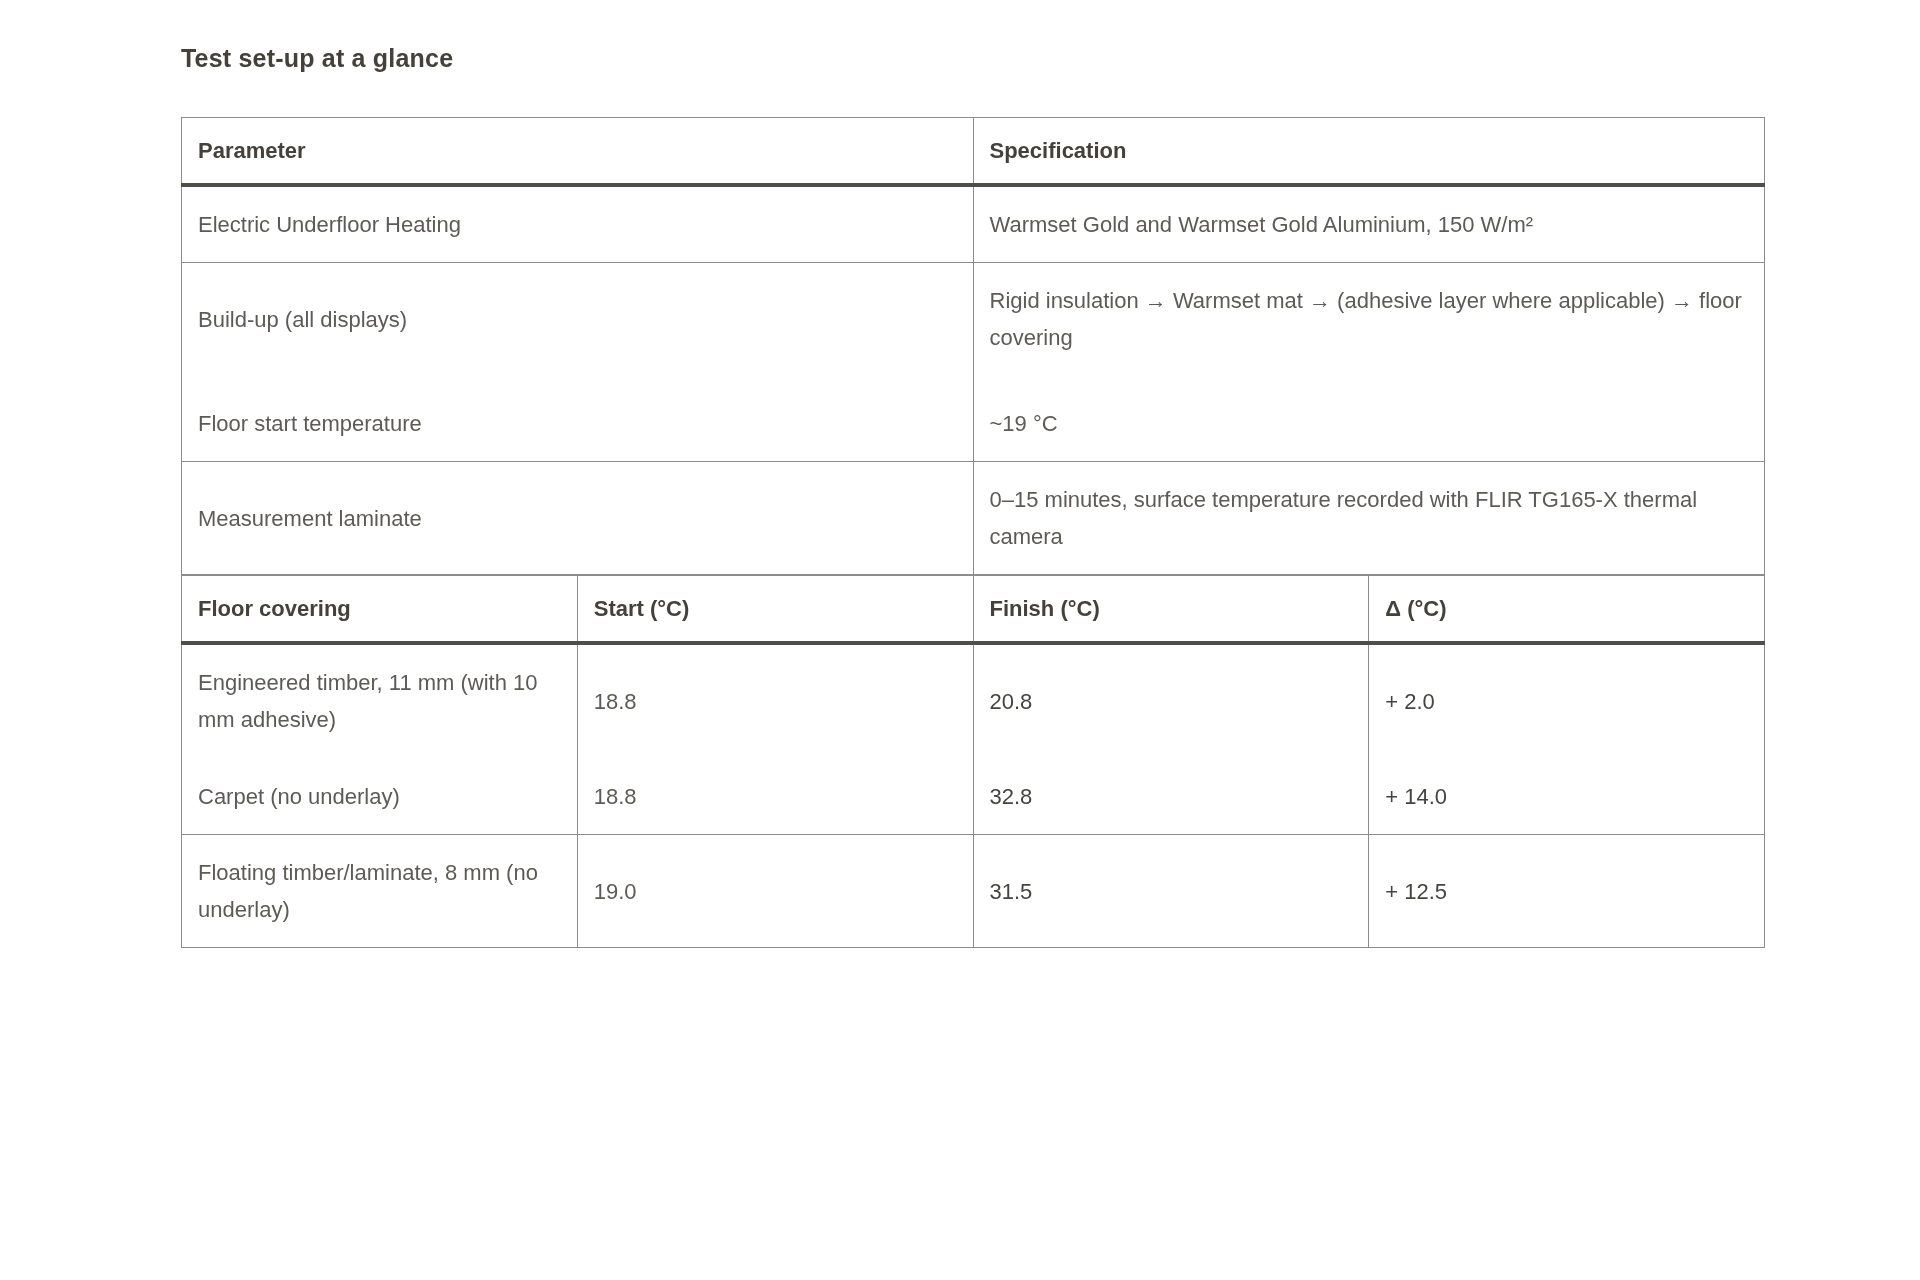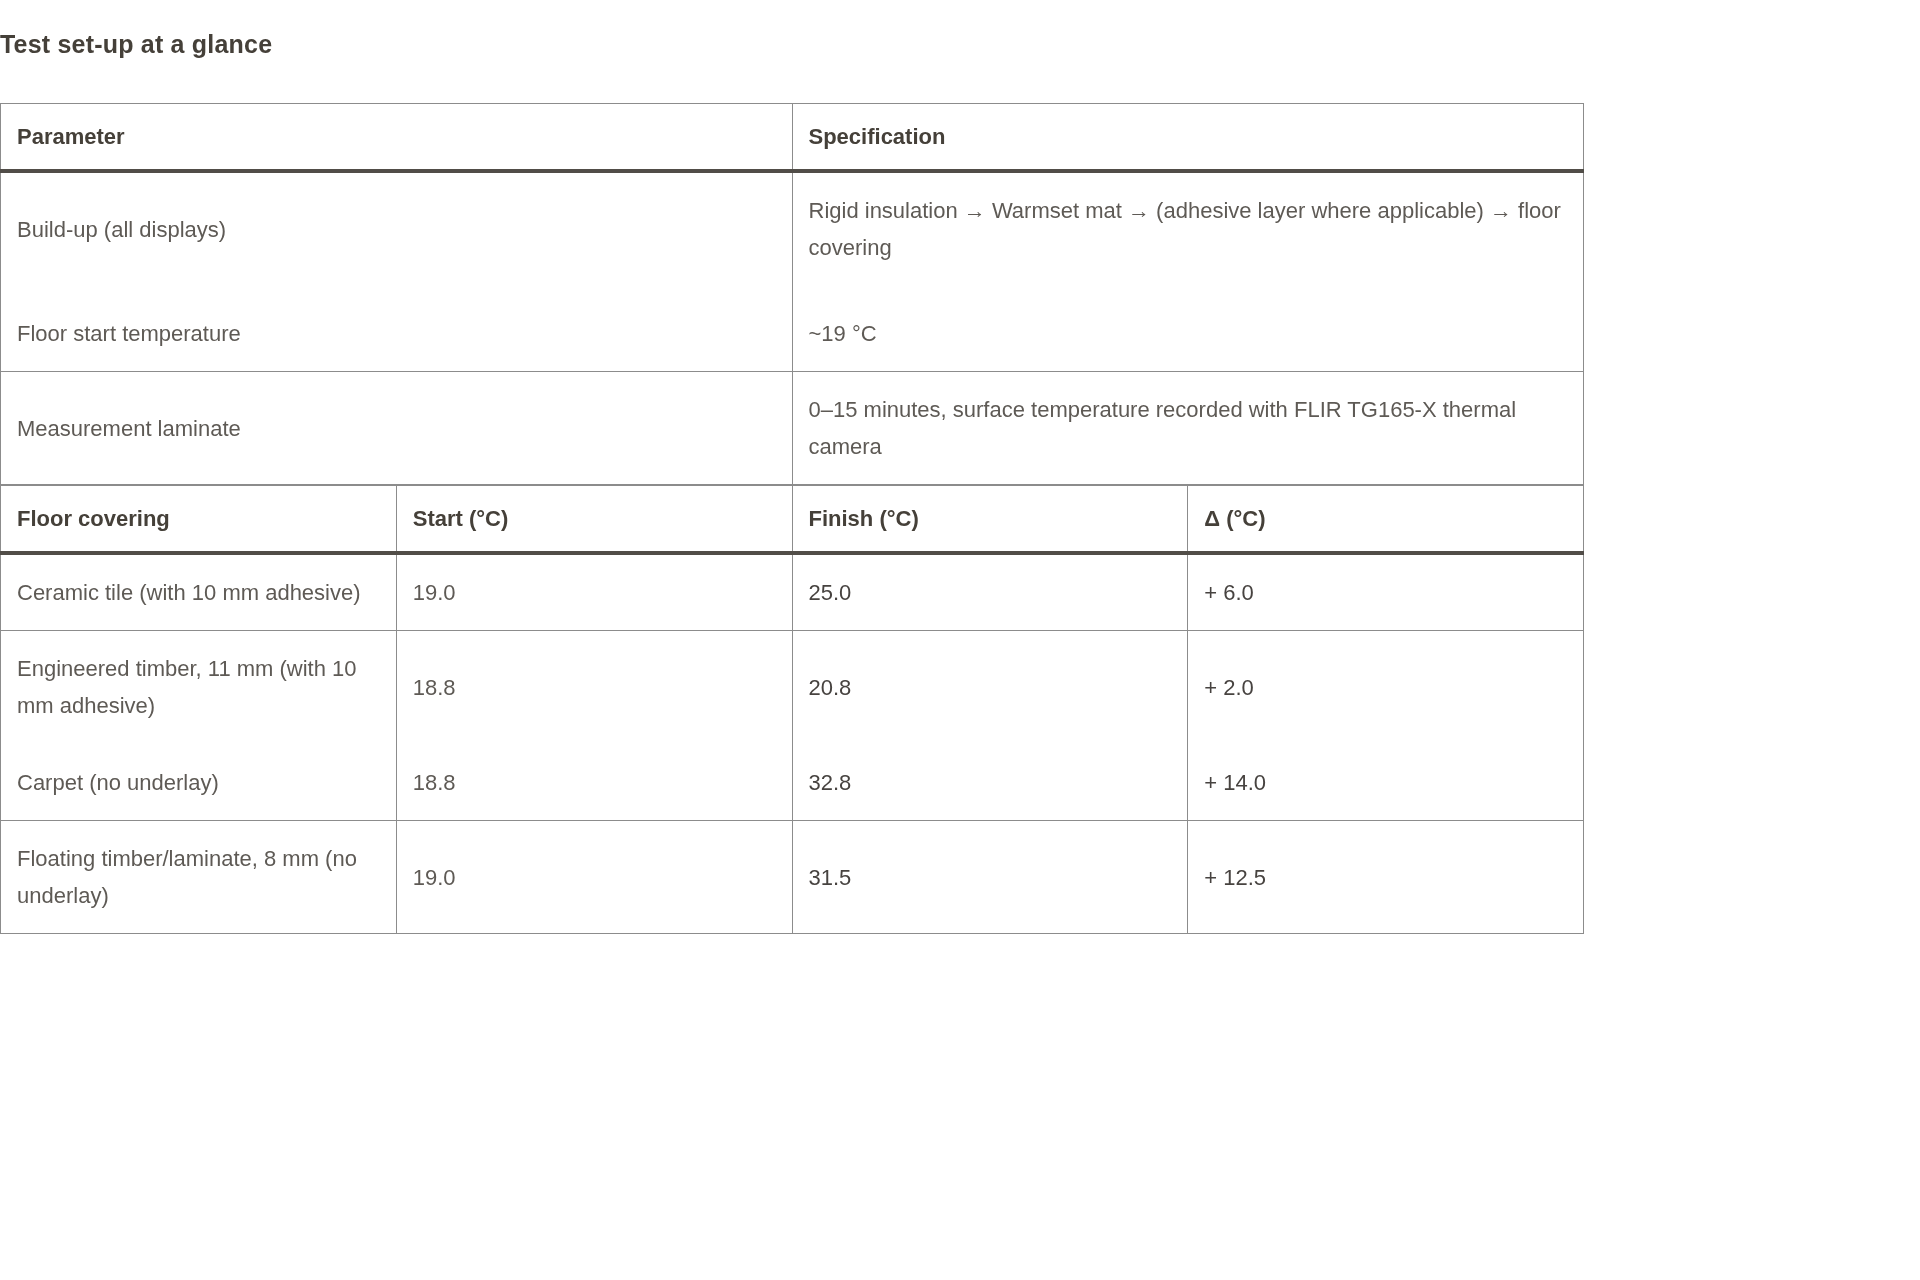--- a/index.html
+++ b/index.html
@@ -17,21 +17,22 @@
     background: var(--c-page-bg);
     font-family: "Liberation Sans", "DejaVu Sans", sans-serif;
   }
   body {
     width: 1920px;
     height: 1280px;
     overflow: hidden;
   }
   .page {
     width: 1669px;
-    padding-top: 30px;
+    margin-left: 181px;
+    padding-top: 44px;
   }
   .section-heading {
     font-size: 25px;
     font-weight: bold;
     color: var(--c-heading);
     margin: 0 0 44px 0;
     letter-spacing: 0.2px;
   }
   .results-heading {
     margin-top: 44px;
@@ -82,20 +83,24 @@
         <col class="w50">
           <col class="w50">
       </colgroup>
       <thead>
         <tr>
           <th>Parameter</th>
           <th>Specification</th>
         </tr>
       </thead>
       <tbody>
+        <tr>
+          <td>Electric Underfloor Heating</td>
+          <td>Warmset Gold and Warmset Gold Aluminium, 150 W/m²</td>
+        </tr>
         <tr class="group-first">
           <td>Build-up (all displays)</td>
           <td>Rigid insulation → Warmset mat → (adhesive layer where applicable) → floor covering</td>
         </tr>
         <tr>
           <td>Floor start temperature</td>
           <td>~19 °C</td>
         </tr>
         <tr>
           <td>Measurement laminate</td>
@@ -116,26 +121,20 @@
       </colgroup>
       <thead>
         <tr>
           <th>Floor covering</th>
           <th>Start (°C)</th>
           <th>Finish (°C)</th>
           <th>Δ (°C)</th>
         </tr>
       </thead>
       <tbody>
-        <tr>
-          <td>Ceramic tile (with 10 mm adhesive)</td>
-          <td>19.0</td>
-          <td class="bold-val">25.0</td>
-          <td class="bold-val">+ 6.0</td>
-        </tr>
         <tr class="group-first">
           <td>Engineered timber, 11 mm (with 10 mm adhesive)</td>
           <td>18.8</td>
           <td class="bold-val">20.8</td>
           <td class="bold-val">+ 2.0</td>
         </tr>
         <tr class="group-last">
           <td>Carpet (no underlay)</td>
           <td>18.8</td>
           <td class="bold-val">32.8</td>

